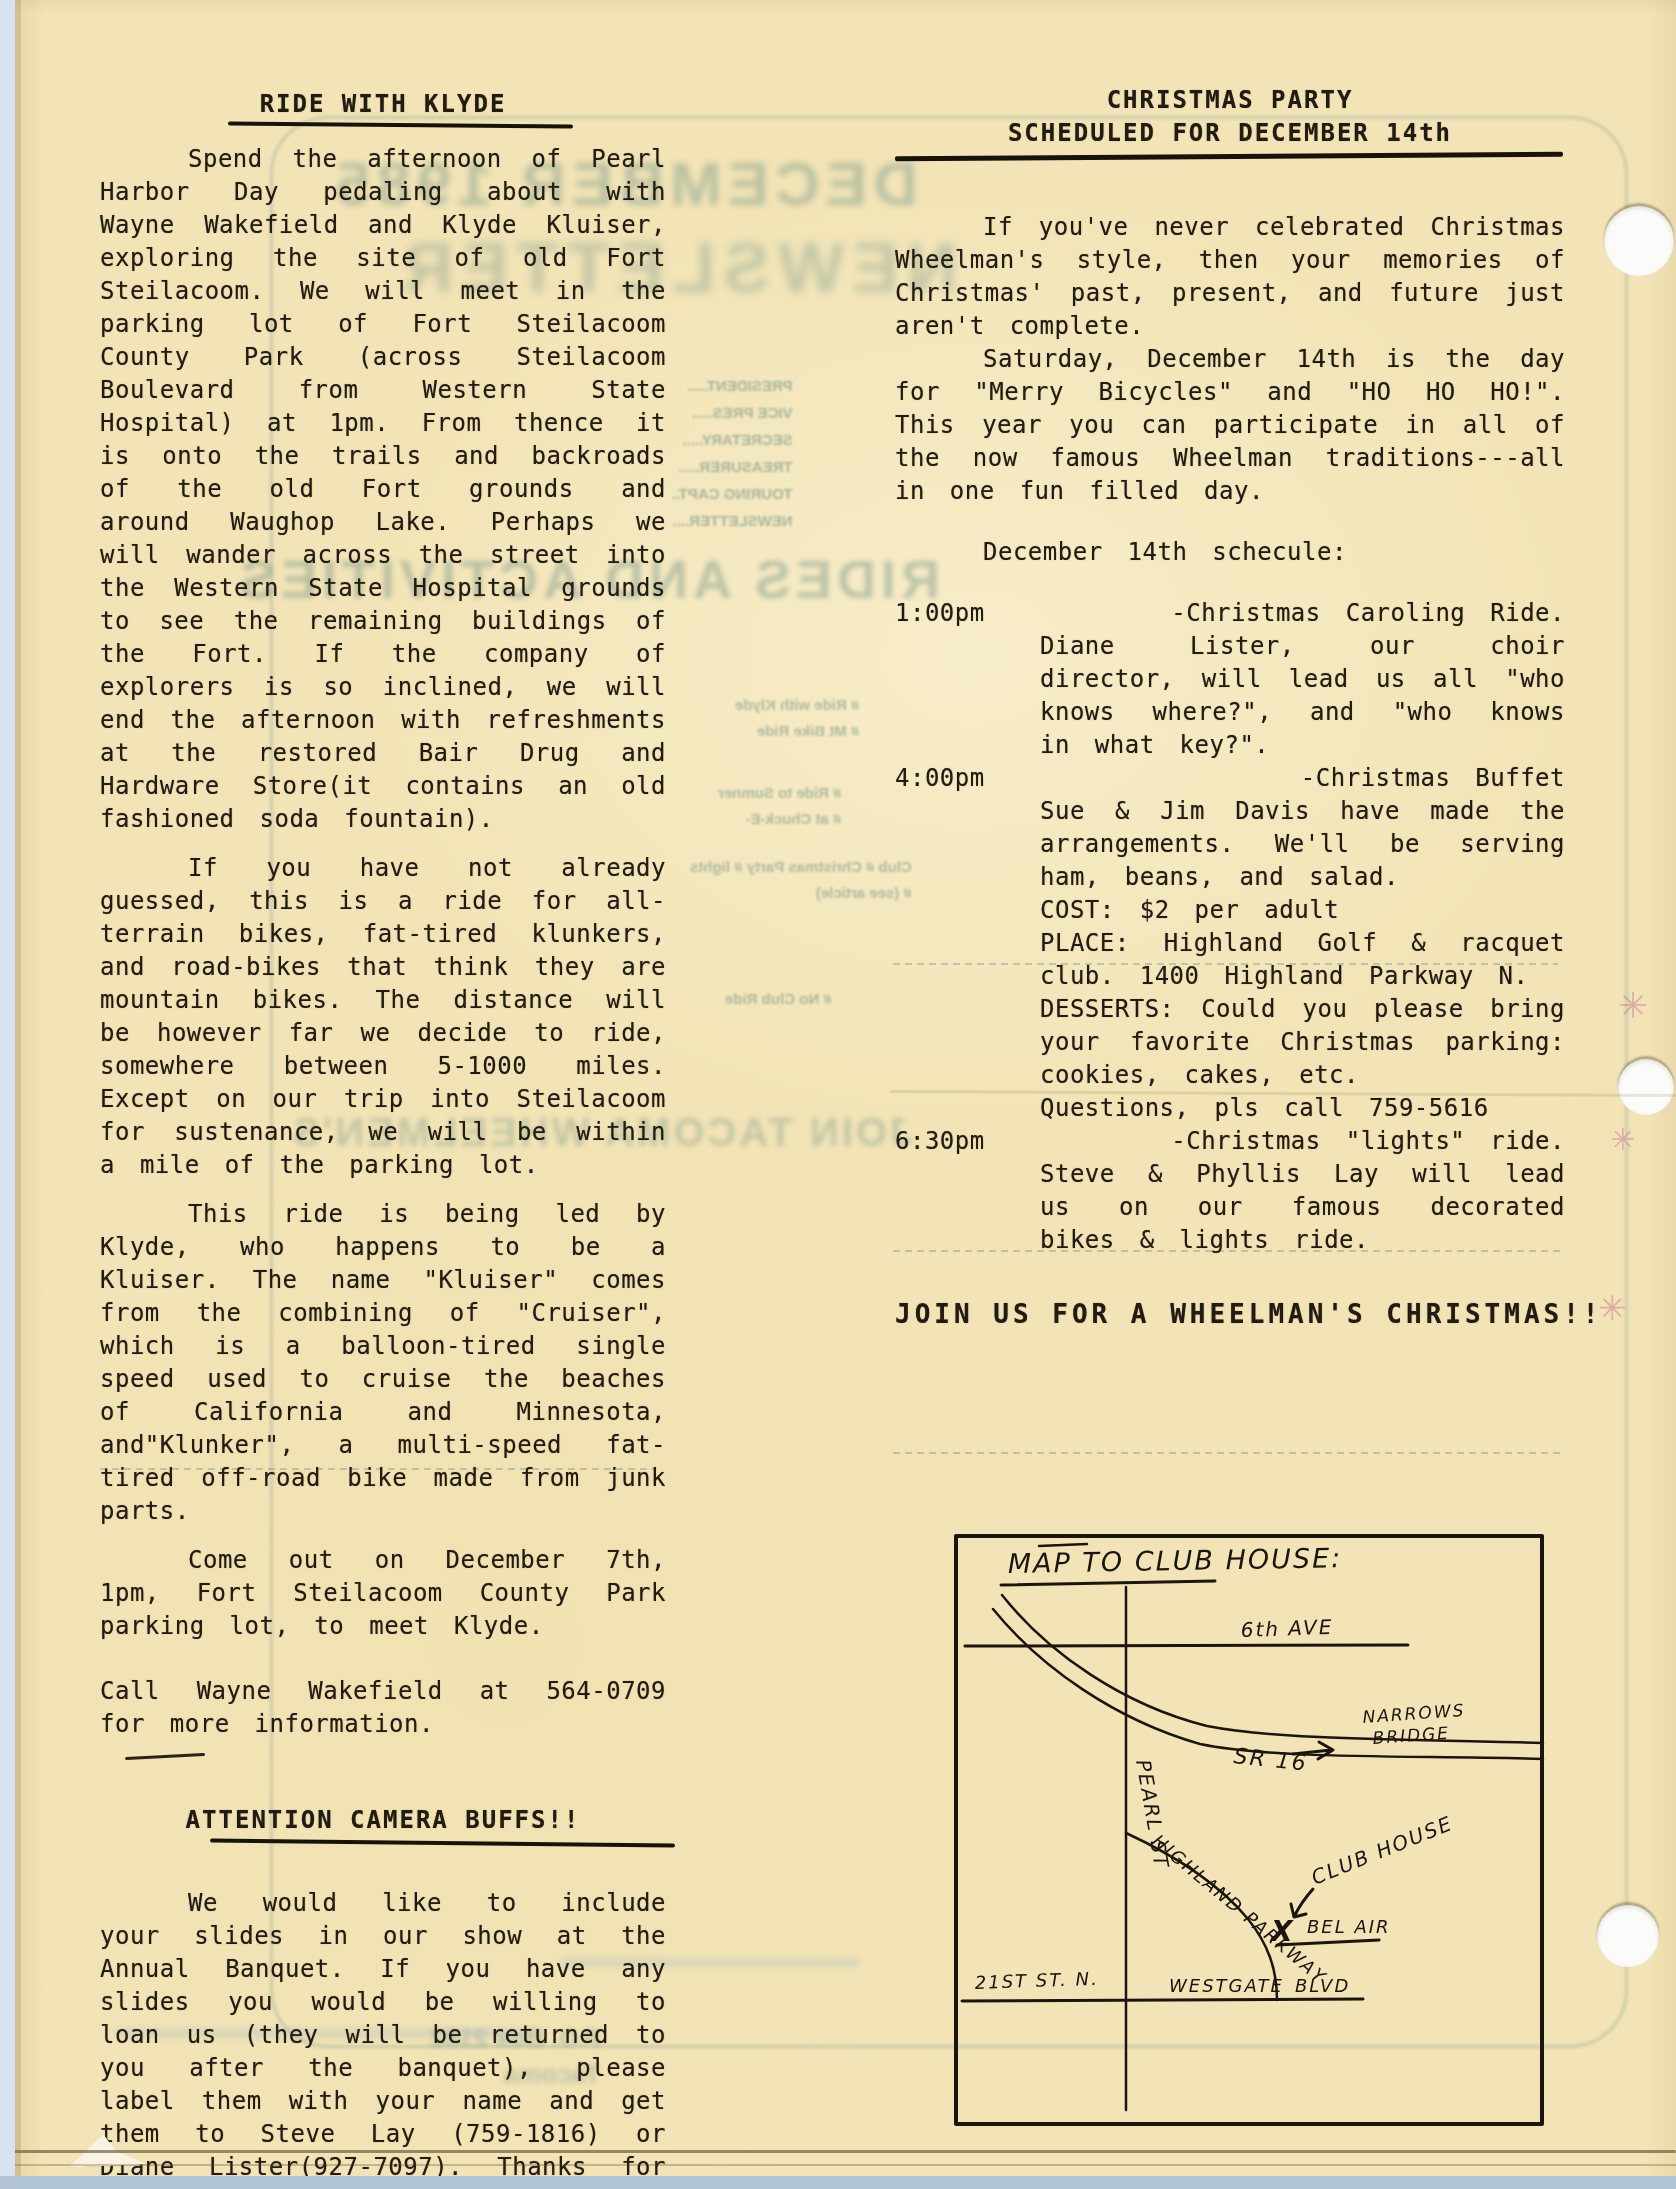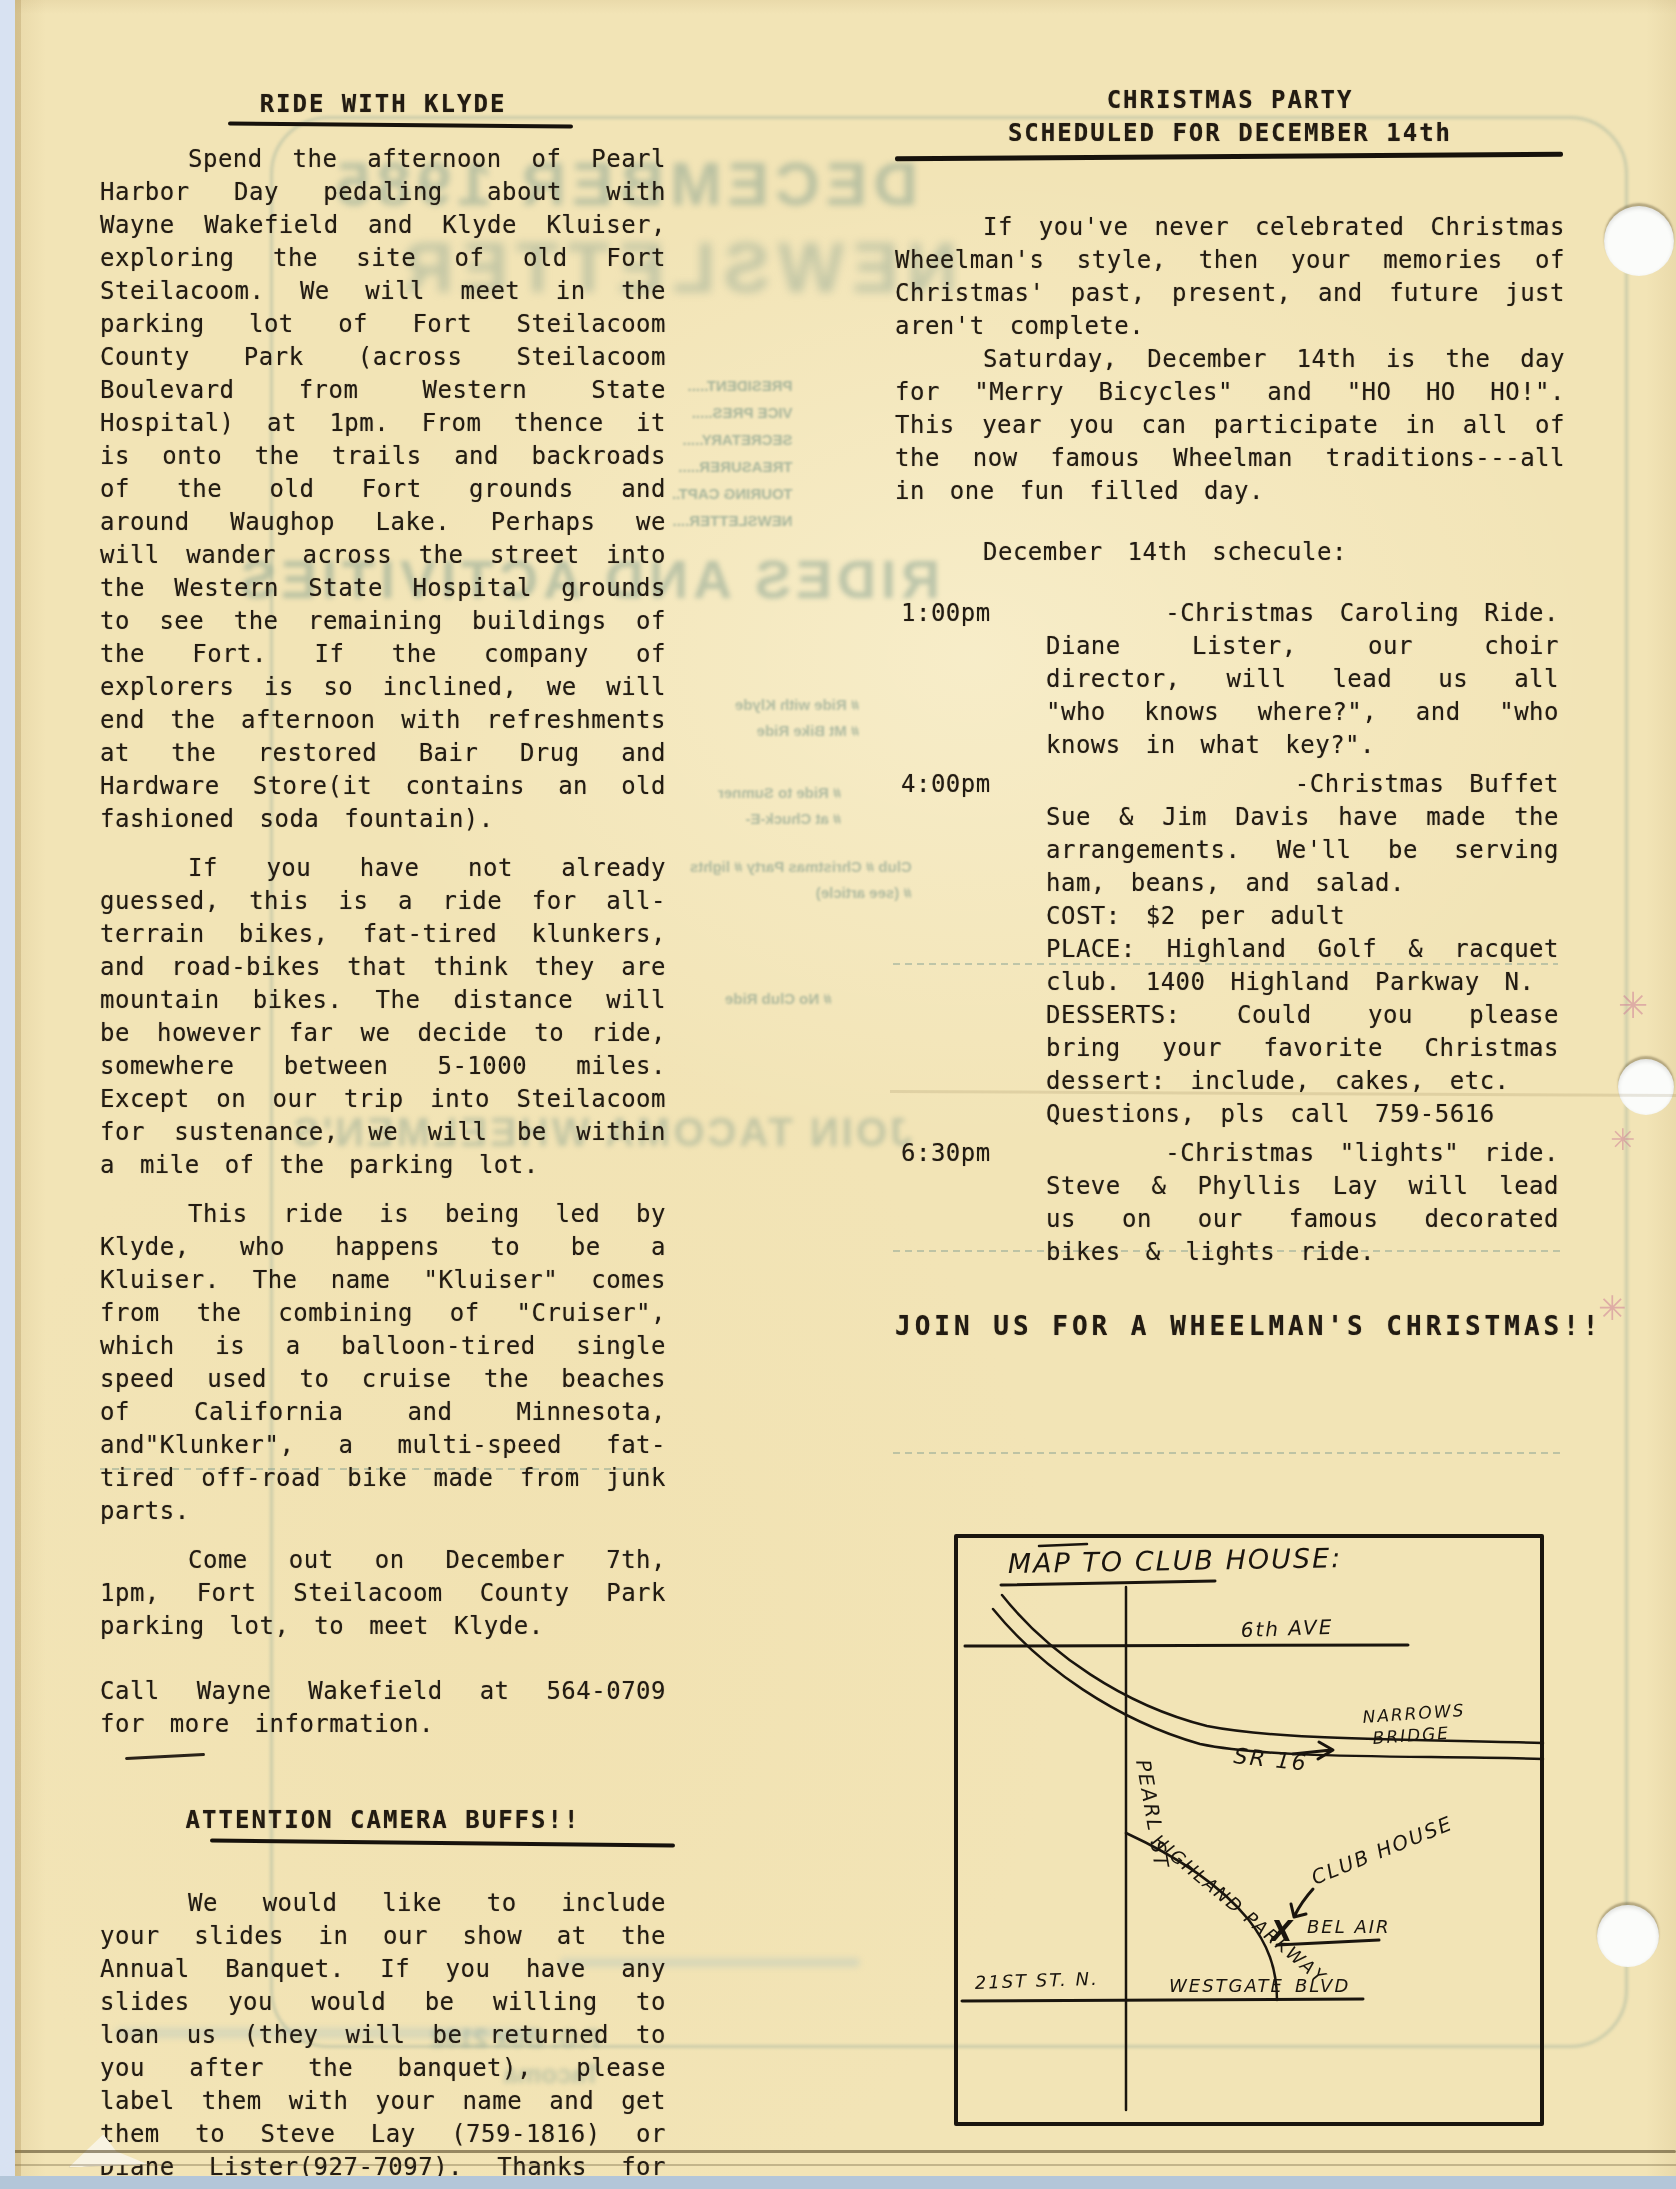--- a/index.html
+++ b/index.html
@@ -34,21 +34,21 @@
   .rule-r1{width:668px;height:5px;margin-top:4px;transform:rotate(-.4deg);}
   .rule-l2{width:465px;height:4px;margin:4px 0 0 110px;transform:rotate(.6deg);}
   .stroke{width:80px;height:3px;background:#2a2218;margin:14px 0 0 25px;transform:rotate(-3deg);border-radius:2px;}
   .mt-p1{margin-top:16px;}
   .mt-para{margin-top:16px;}
   .mt-contact{margin-top:32px;}
   .mt-camhead{margin-top:46px;}
   .mt-campara{margin-top:42px;}
   
   .sched-intro{margin:28px 0 28px 0;text-indent:88px;}
-  .sched{position:relative;padding-left:145px;margin:6px;}
+  .sched{position:relative;padding-left:145px;margin:0;}
   .sched .time{position:absolute;left:0;top:0;width:130px;font-size:24px;line-height:33px;
     letter-spacing:.5px;text-shadow:0 0 1px rgba(34,27,18,.45);}
   .sched .title{margin:0 0 0 -26px;text-align:right;}
   .gap-after{margin-bottom:33px;}
   .det{margin:0;}
   .join{
     margin-top:42px;font-size:26px;font-weight:bold;letter-spacing:4px;white-space:nowrap;
     text-shadow:0 0 1px rgba(34,27,18,.5);
   }
   
@@ -160,21 +160,21 @@
       <p class="body title gap-after">-Christmas Caroling Ride.</p>
       <p class="body det j">Diane Lister, our choir director, will lead us all "who knows where?", and "who knows in what key?".</p>
     </div>
 
     <div class="sched">
       <span class="time">4:00pm</span>
       <p class="body title">-Christmas Buffet</p>
       <p class="body det j">Sue &amp; Jim Davis have made the arrangements.  We'll be serving ham, beans, and salad.</p>
       <p class="body det j">COST: $2 per adult</p>
       <p class="body det j">PLACE: Highland Golf &amp; racquet club. 1400 Highland Parkway N.</p>
-      <p class="body det j">DESSERTS: Could you please bring your favorite Christmas dessert: include, cakes, etc.</p>
+      <p class="body det j">DESSERTS: Could you please bring your favorite Christmas parking: cookies, cakes, etc.</p>
       <p class="body det j">Questions, pls call 759-5616</p>
     </div>
 
     <div class="sched">
       <span class="time">6:30pm</span>
       <p class="body title">-Christmas "lights" ride.</p>
       <p class="body det j">Steve &amp; Phyllis Lay will lead us on our famous decorated bikes &amp; lights ride.</p>
     </div>
 
     <div class="join">JOIN US FOR A WHEELMAN'S CHRISTMAS!!</div>

